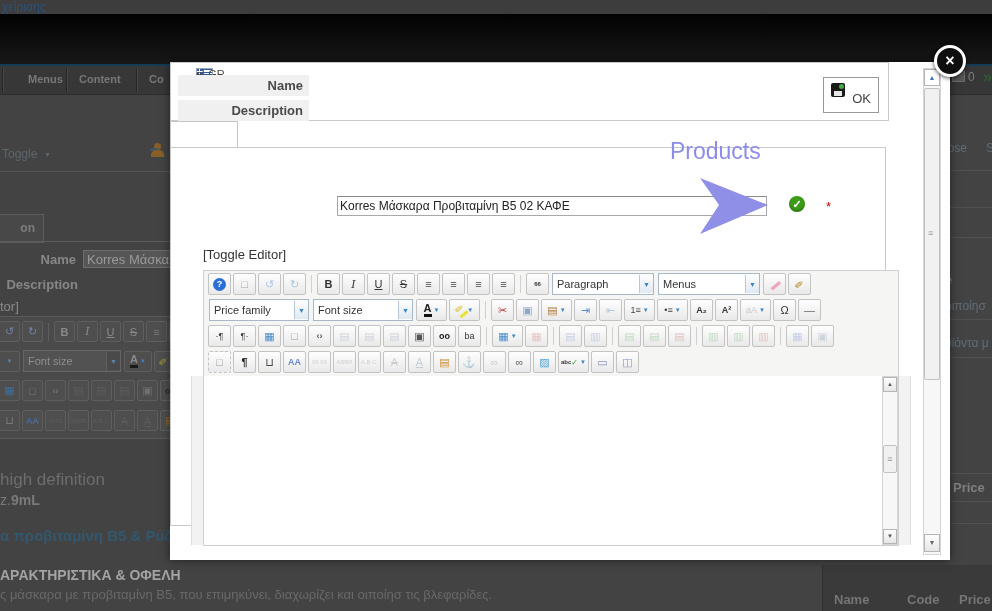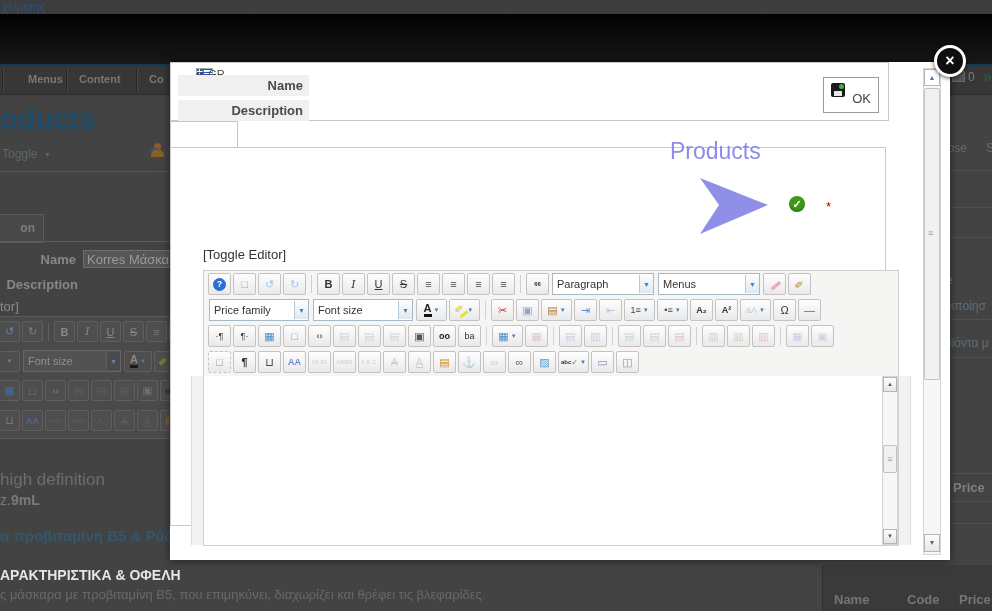--- a/index.html
+++ b/index.html
@@ -31,21 +31,21 @@
   .bgtab span{position:absolute;right:8px;top:6px;font-size:12px;font-weight:bold;color:#7d7d7d;}
   .bglbl{font-size:13px;font-weight:bold;color:#878787;text-align:right;}
   .bginput{left:83px;top:250px;width:85px;height:15px;background:#565656;border:1px solid #6e6e6e;
            font-size:13px;color:#9a9a9a;padding:1px 0 0 3px;overflow:hidden;white-space:nowrap;}
   .bgtoggle{left:0;top:299px;font-size:13px;color:#8a8a8a;}
   .bgtbbox{left:-6px;top:316px;width:184px;height:121px;background:#4a4a4a;border:1px solid #5a5a5a;overflow:hidden;}
   .bg-row{position:absolute;left:3px;display:flex;align-items:center;white-space:nowrap;}
   .bgtxt1{left:0;top:470px;font-size:17px;color:#6d6d6d;}
   .bgtxt2{left:0;top:492px;font-size:14px;color:#7a7a7a;}
   .bgblueh{left:0;top:527px;font-size:15px;font-weight:bold;color:#32576e;}
-  .bgfeath{left:0;top:567px;font-size:14px;font-weight:bold;color:#e5e5e5;}
+  .bgfeath{left:0;top:567px;font-size:14px;font-weight:bold;color:#a3a3a3;}
   .bgfeatb{left:0;top:587px;font-size:13px;color:#696969;white-space:nowrap;}
   .rtxt{position:absolute;font-size:12px;color:#5f6d78;}
   .rline{position:absolute;width:47px;height:1px;background:#515151;}
   .greenchev{left:983px;top:68px;font-size:16px;font-weight:bold;color:#2f5a34;}
   .brpanel{left:822px;top:565px;width:170px;height:46px;background:#3a3a3a;border-left:1px solid #2f2f2f;}
   .brhdr{position:absolute;top:27px;font-size:13px;font-weight:bold;color:#757575;}
   
   .modal{left:170px;top:62px;width:780px;height:498px;background:#fff;box-shadow:0 0 9px rgba(0,0,0,.55);}
   .okbar{left:22px;top:17px;width:717px;height:57px;border:1px solid #c8c8c8;background:#fff;}
   .okbtn{position:absolute;left:653px;top:15px;width:54px;height:34px;border:1px solid #999;background:#fff;}
@@ -119,21 +119,20 @@
 
   <div class="abs menubar">
     <span class="menusep" style="left:2px"></span>
     <span class="menuitem" style="left:28px">Menus</span>
     <span class="menusep" style="left:66px"></span>
     <span class="menuitem" style="left:79px">Content</span>
     <span class="menusep" style="left:136px"></span>
     <span class="menuitem" style="left:149px">Co</span>
   </div>
 
-  <div class="abs pgheading">oducts</div>
   <span class="abs systemlbl">Toggle</span>
   <span class="abs syscaret">▼</span>
   <span class="abs user-ico"></span>
   <div class="abs hline" style="left:0;top:171px;width:170px"></div>
 
   <div class="abs bgtab">
     <span>on</span>
   </div>
   <div class="abs hline" style="left:0;top:241px;width:170px;background:#5c5c5c"></div>
 
@@ -238,21 +237,21 @@
         <div class="tbtn">
           <span style="color: rgb(154, 106, 40);">▤</span>
         </div>
       </div>
   </div>
 
   <div class="abs bgtxt1">high definition</div>
   <div class="abs bgtxt2"><span>z.</span><b>9mL</b></div>
   <div class="abs bgblueh">α προβιταμίνη B5 &amp; Ρύζι</div>
   <div class="abs bgfeath">ΑΡΑΚΤΗΡΙΣΤΙΚΑ &amp; ΟΦΕΛΗ</div>
-  <div class="abs bgfeatb">ς μάσκαρα με προβιταμίνη B5, που επιμηκύνει, διαχωρίζει και θρέφει τις βλεφαρίδες.</div>
+  <div class="abs bgfeatb">ς μάσκαρα με προβιταμίνη B5, που επιμηκύνει, διαχωρίζει και οιποίησ τις βλεφαρίδες.</div>
 
   <span class="abs" style="left:952px;top:71px;width:11px;height:9px;background:#565656;border:1px solid #696969"></span>
   <span class="abs" style="left:968px;top:70px;font-size:12px;color:#7b7b7b">0</span>
   <span class="abs greenchev">»</span>
   <span class="rtxt" style="left:945px;top:141px">lose</span>
   <span class="rtxt" style="left:986px;top:141px">S</span>
   <div class="rline" style="left:945px;top:170px"></div>
   <div class="rline" style="left:945px;top:207px"></div>
   <div class="rline" style="left:945px;top:237px"></div>
   <span class="rtxt" style="left:945px;top:272px;color:#868686;font-size:13px">e</span>
@@ -287,20 +286,21 @@
     <div class="mtab">
       <span class="flag-gr"></span>
       <span>el-GR</span>
     </div>
 
     <div class="fieldset">
       <div class="lblcell" style="left:8px;top:13px;width:125px;height:21px;line-height:21px;padding-right:6px">Name</div>
       <div class="lblcell" style="left:8px;top:38px;width:125px;height:21px;line-height:21px;padding-right:6px">Description</div>
     </div>
 
+    <input class="nameinput" type="text" value="Korres Μάσκαρα Προβιταμίνη B5 02 ΚΑΦΕ" style="">
     <span class="gcheck">✓</span>
     <span class="req">*</span>
     <span class="toggleed">[Toggle Editor]</span>
 
     <svg class="arrowsvg" width="80" height="64" viewBox="0 0 80 64">
       <polygon points="5,4 73,31 5,60 24,31" fill="#8f8fe8"></polygon>
     </svg>
 
     <div class="tbbox">
       <div class="tb-row">

